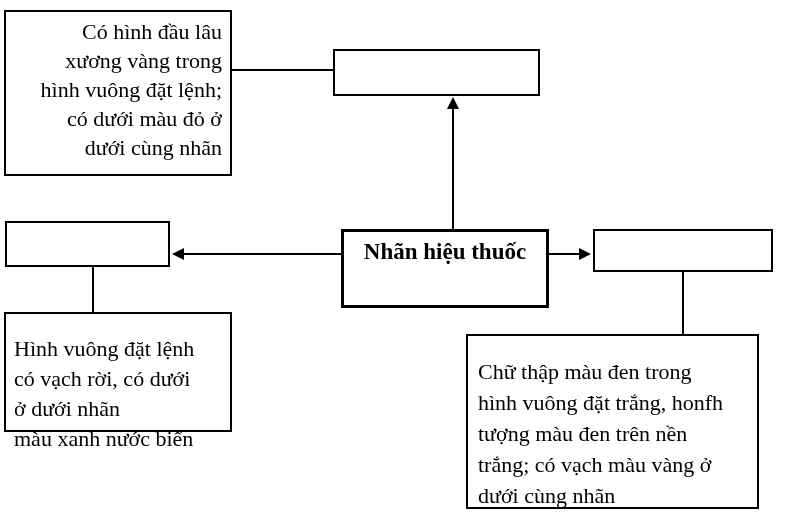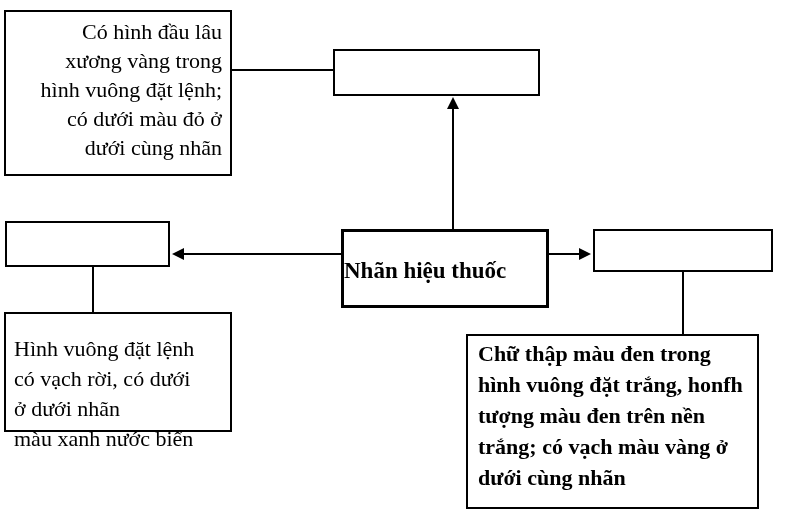--- a/index.html
+++ b/index.html
@@ -40,32 +40,32 @@
     white-space: nowrap;
   }
   #box-top-left      { left: 4px;   top: 10px;  width: 228px; height: 166px; text-align: right; }
   #box-top-center    { left: 333px; top: 49px;  width: 207px; height: 47px;  }
   #box-left          { left: 5px;   top: 221px; width: 165px; height: 46px;  }
   #box-right         { left: 593px; top: 229px; width: 180px; height: 43px;  }
   #box-center {
     left: 341px; top: 229px; width: 208px; height: 79px;
     border-width: 3px;
     display: flex;
-    flex-direction: row;
+    flex-direction: column;
     align-items: center;
     justify-content: flex-start;
     padding-top: 4px;
     font-weight: bold;
     font-size: 23px;
     line-height: 32px;
     text-align: center;
     gap: 40px;
   }
   #box-bottom-left   { left: 4px;   top: 312px; width: 228px; height: 120px; line-height: 30px; padding-top: 20px; }
-  #box-bottom-right  { left: 466px; top: 334px; width: 293px; height: 175px; line-height: 31px; padding: 2px 10px; font-weight: bold; }
+  #box-bottom-right  { left: 466px; top: 334px; width: 293px; height: 175px; line-height: 31px; padding: 20px 10px; }
 </style>
 </head>
 <body>
 
 <div id="canvas">
 
   <svg id="connectors" viewBox="0 0 786 512" xmlns="http://www.w3.org/2000/svg">
     <defs>
       <marker id="arrowhead" markerUnits="userSpaceOnUse" markerWidth="12" markerHeight="12" refX="10" refY="6" orient="auto">
         <path d="M0,0 L12,6 L0,12 z" fill="#000000"></path>

